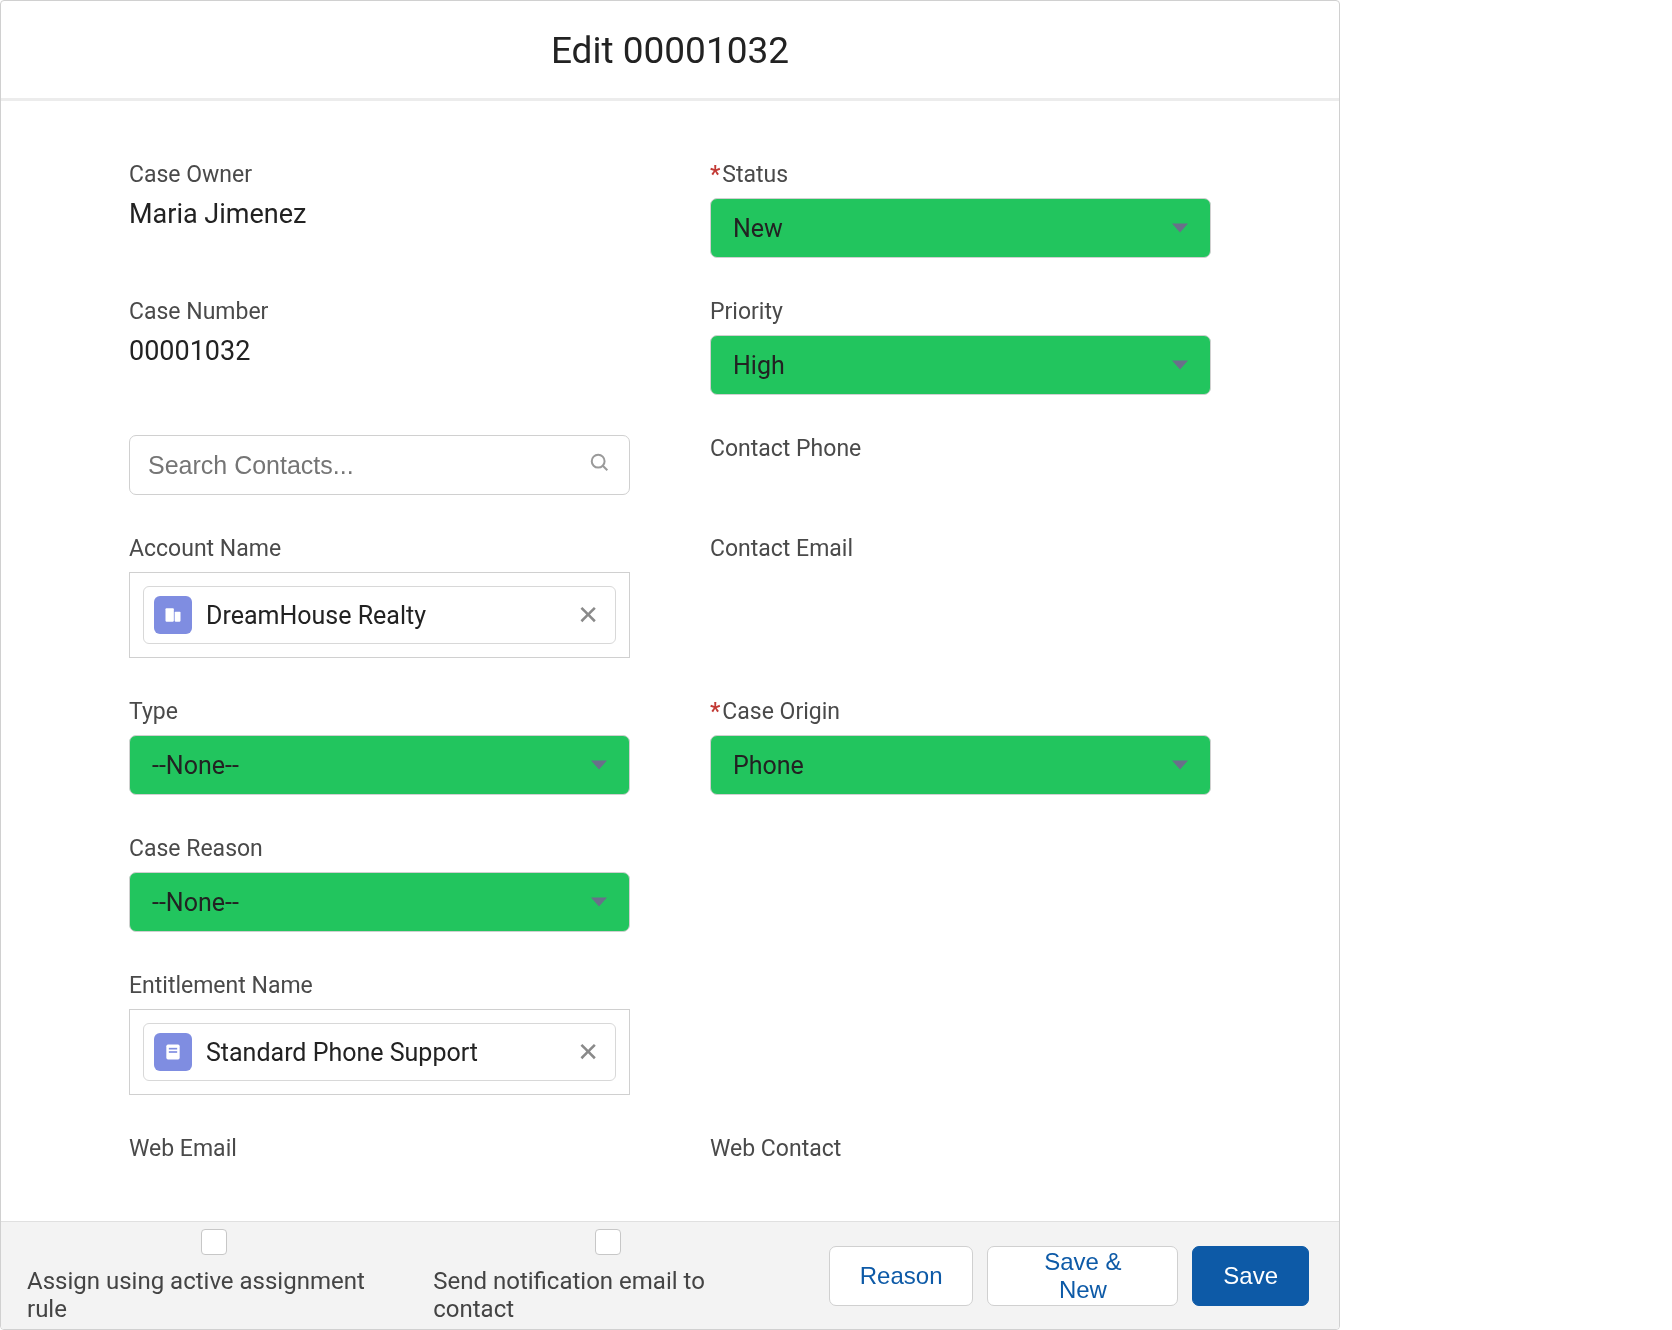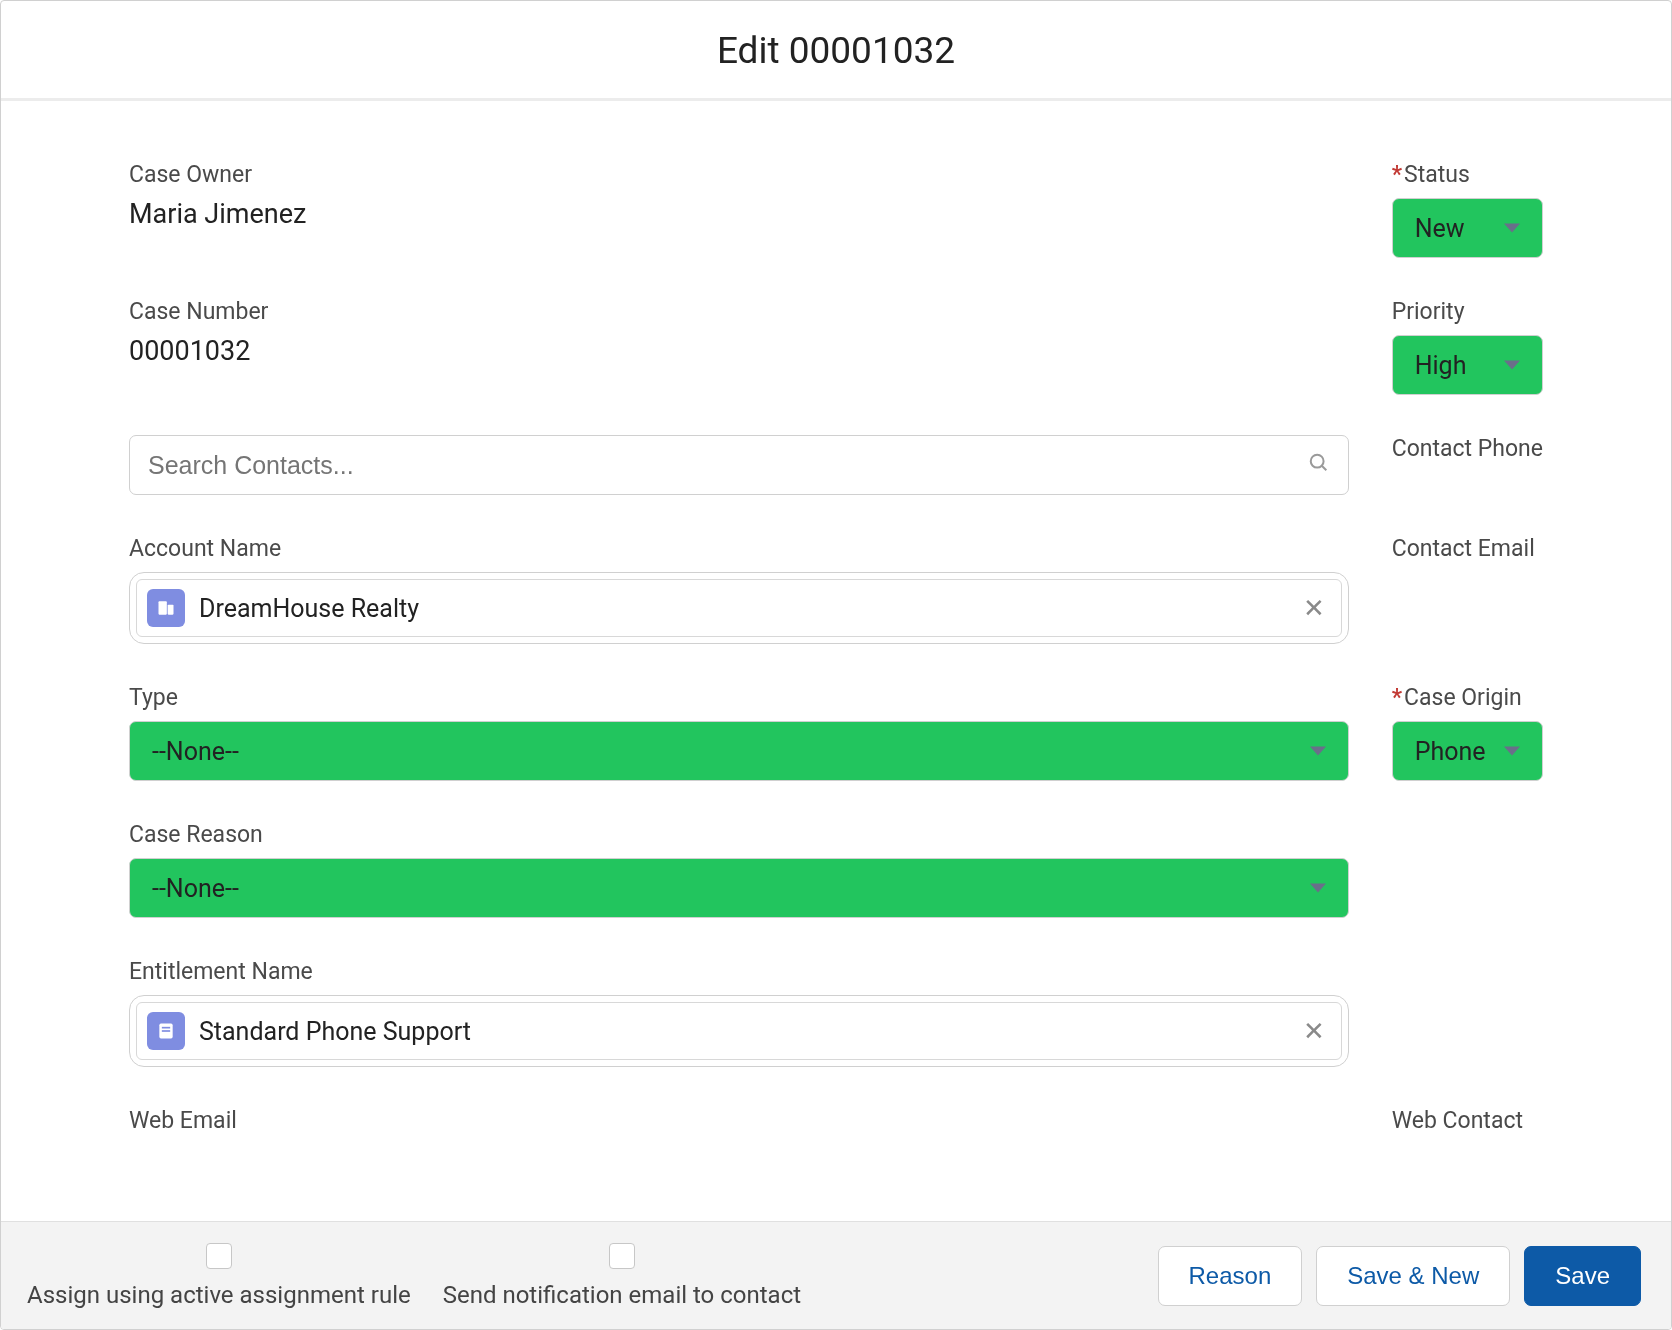--- a/index.html
+++ b/index.html
@@ -2,21 +2,21 @@
 <html><head>
 <meta charset="utf-8">
 <style>
   * { box-sizing: border-box; margin: 0; padding: 0; }
   body {
     font-family: -apple-system, BlinkMacSystemFont, "Segoe UI", Roboto, Helvetica, Arial, sans-serif;
     background: #fff;
     color: #181818;
   }
   .modal {
-    width: 1672px;
+    width: 1340px;
     height: 1330px;
     border: 1.5px solid #d0d0d0;
     border-radius: 4px;
     display: flex;
     flex-direction: column;
     overflow: hidden;
   }
   .header {
     text-align: center;
     padding: 28px 0 26px 0;
@@ -25,22 +25,22 @@
   .header h1 {
     font-size: 37px;
     font-weight: 400;
     color: #222;
   }
   .body {
     flex: 1;
     overflow: hidden;
     padding: 60px 128px 0 128px;
     display: grid;
-    grid-template-columns: 1fr;
-    column-gap: 43px;
+    grid-template-columns: 1fr 1fr;
+    column-gap: 80px;
     align-content: start;
   }
   .field {
     margin-bottom: 40px;
   }
   .field.tight { margin-bottom: 30px; }
   .field-label {
     font-size: 23px;
     color: #4a4a4a;
     margin-bottom: 10px;
@@ -93,22 +93,22 @@
     outline: none;
     font-size: 25px;
     color: #555;
     background: transparent;
   }
   .lookup-input .search-icon {
     color: #9a9a9a;
   }
   .lookup-pill-wrap {
     border: 1.5px solid #d0d0d0;
-    border-radius: 15px;
-    padding: 6px;
+    border-radius: 0;
+    padding: 13px;
   }
   .lookup-pill {
     height: 58px;
     border: 1.5px solid #d8d8d8;
     border-radius: 6px;
     display: flex;
     align-items: center;
     padding: 0 12px 0 10px;
     gap: 14px;
   }

